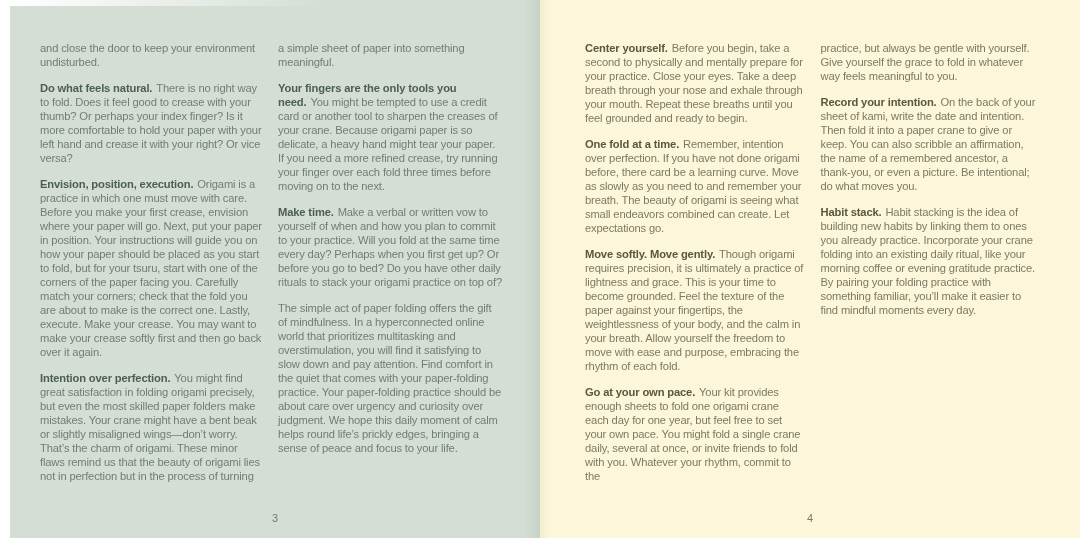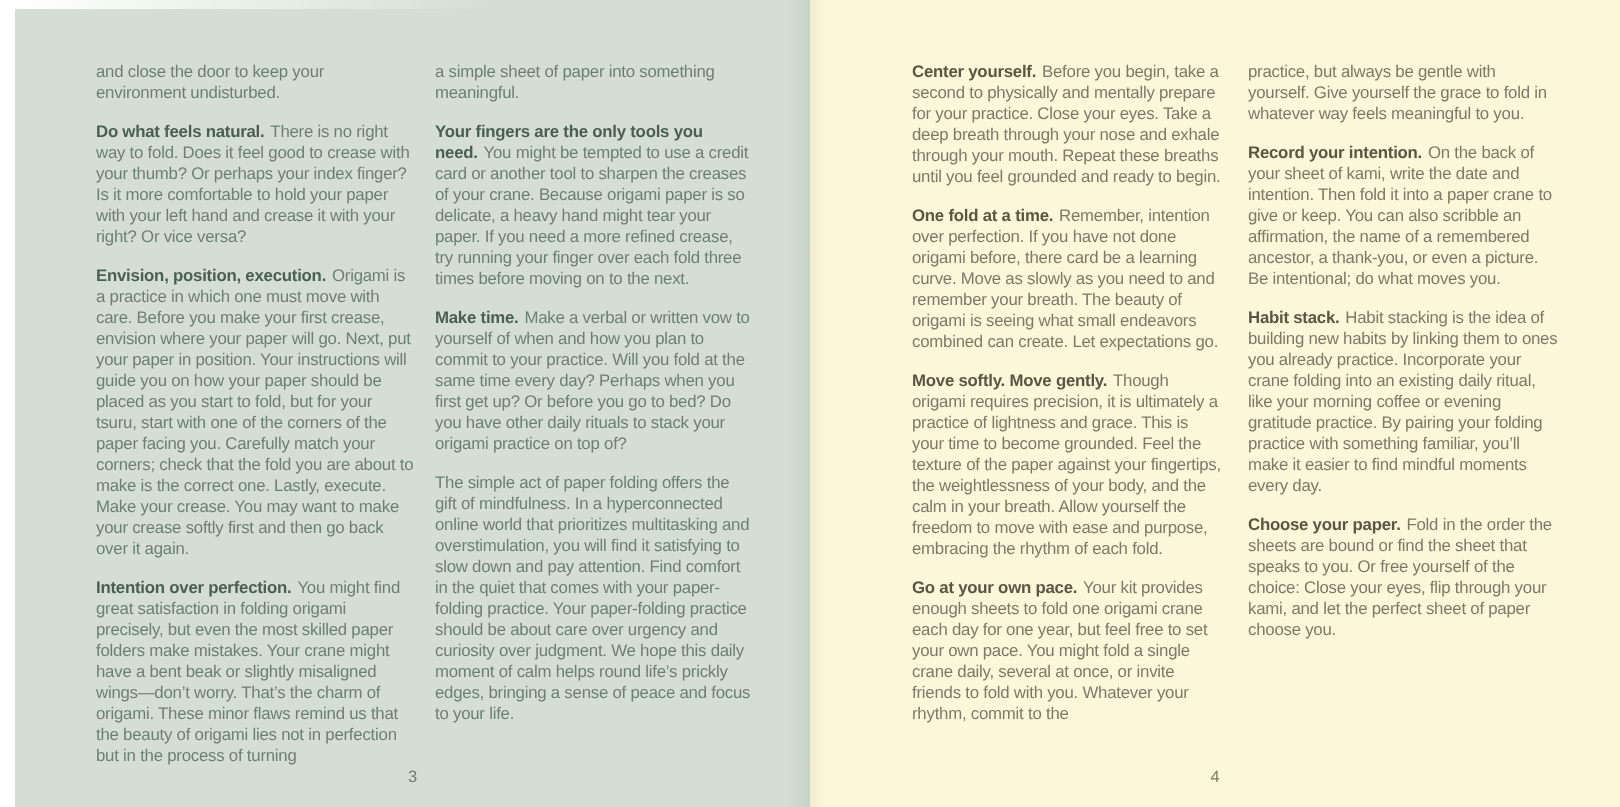--- a/index.html
+++ b/index.html
@@ -37,22 +37,22 @@
     content: ""; position: absolute; left: 0; top: 0; bottom: 0; width: 10px;
     background: linear-gradient(to right, rgba(120,110,60,0.07), rgba(120,110,60,0));
   }
   .edge-highlight {
     position: absolute; left: 10px; top: 0; width: 320px; height: 6px;
     background: linear-gradient(to right, #ffffff, rgba(255,255,255,0));
     pointer-events: none;
   }
 
   .cols { display: flex; }
-  .page.left  .cols { padding: 41px 38px 0 30px; gap: 14px; margin-left: 24px; }
-  .page.right .cols { padding: 41px 40px 0 68px; gap: 16px; }
+  .page.left  .cols { padding: 41px 38px 0 30px; gap: 14px; }
+  .page.right .cols { padding: 41px 40px 0 45px; gap: 16px; }
   .col { flex: 1; min-width: 0; }
 
   .para {
     margin: 0 0 12px 0;
     font-size: 11.2px;
     line-height: 14px;
     letter-spacing: -0.15px;
     color: var(--body);
   }
   .lead {
@@ -111,21 +111,20 @@
         <p class="para"><span class="lead">Center yourself.</span><span>Before you begin, take a second to physically and mentally prepare for your practice. Close your eyes. Take a deep breath through your nose and exhale through your mouth. Repeat these breaths until you feel grounded and ready to begin.</span></p>
         <p class="para"><span class="lead">One fold at a time.</span><span>Remember, intention over perfection. If you have not done origami before, there card be a learning curve. Move as slowly as you need to and remember your breath. The beauty of origami is seeing what small endeavors combined can create. Let expectations go.</span></p>
         <p class="para"><span class="lead">Move softly. Move gently.</span><span>Though origami requires precision, it is ultimately a practice of lightness and grace. This is your time to become grounded. Feel the texture of the paper against your fingertips, the weightlessness of your body, and the calm in your breath. Allow yourself the freedom to move with ease and purpose, embracing the rhythm of each fold.</span></p>
         <p class="para after-sect"><span class="lead">Go at your own pace.</span><span>Your kit provides enough sheets to fold one origami crane each day for one year, but feel free to set your own pace. You might fold a single crane daily, several at once, or invite friends to fold with you. Whatever your rhythm, commit to the</span></p>
       </div>
 
       <div class="col">
         <p class="para"><span>practice, but always be gentle with yourself. Give yourself the grace to fold in whatever way feels meaningful to you.</span></p>
         <p class="para"><span class="lead">Record your intention.</span><span>On the back of your sheet of kami, write the date and intention. Then fold it into a paper crane to give or keep. You can also scribble an affirmation, the name of a remembered ancestor, a thank-you, or even a picture. Be intentional; do what moves you.</span></p>
         <p class="para"><span class="lead">Habit stack.</span><span>Habit stacking is the idea of building new habits by linking them to ones you already practice. Incorporate your crane folding into an existing daily ritual, like your morning coffee or evening gratitude practice. By pairing your folding practice with something familiar, you’ll make it easier to find mindful moments every day.</span></p>
-        <p class="para"><span class="lead">Choose your paper.</span><span>Fold in the order the sheets are bound or find the sheet that speaks to you. Or free yourself of the choice: Close your eyes, flip through your kami, and let the perfect sheet of paper choose you.</span></p>
       </div>
 
     </div>
     <div class="pagenum">4</div>
   </div>
 
   <div class="edge-highlight"></div>
 </div>
 
 </body></html>

